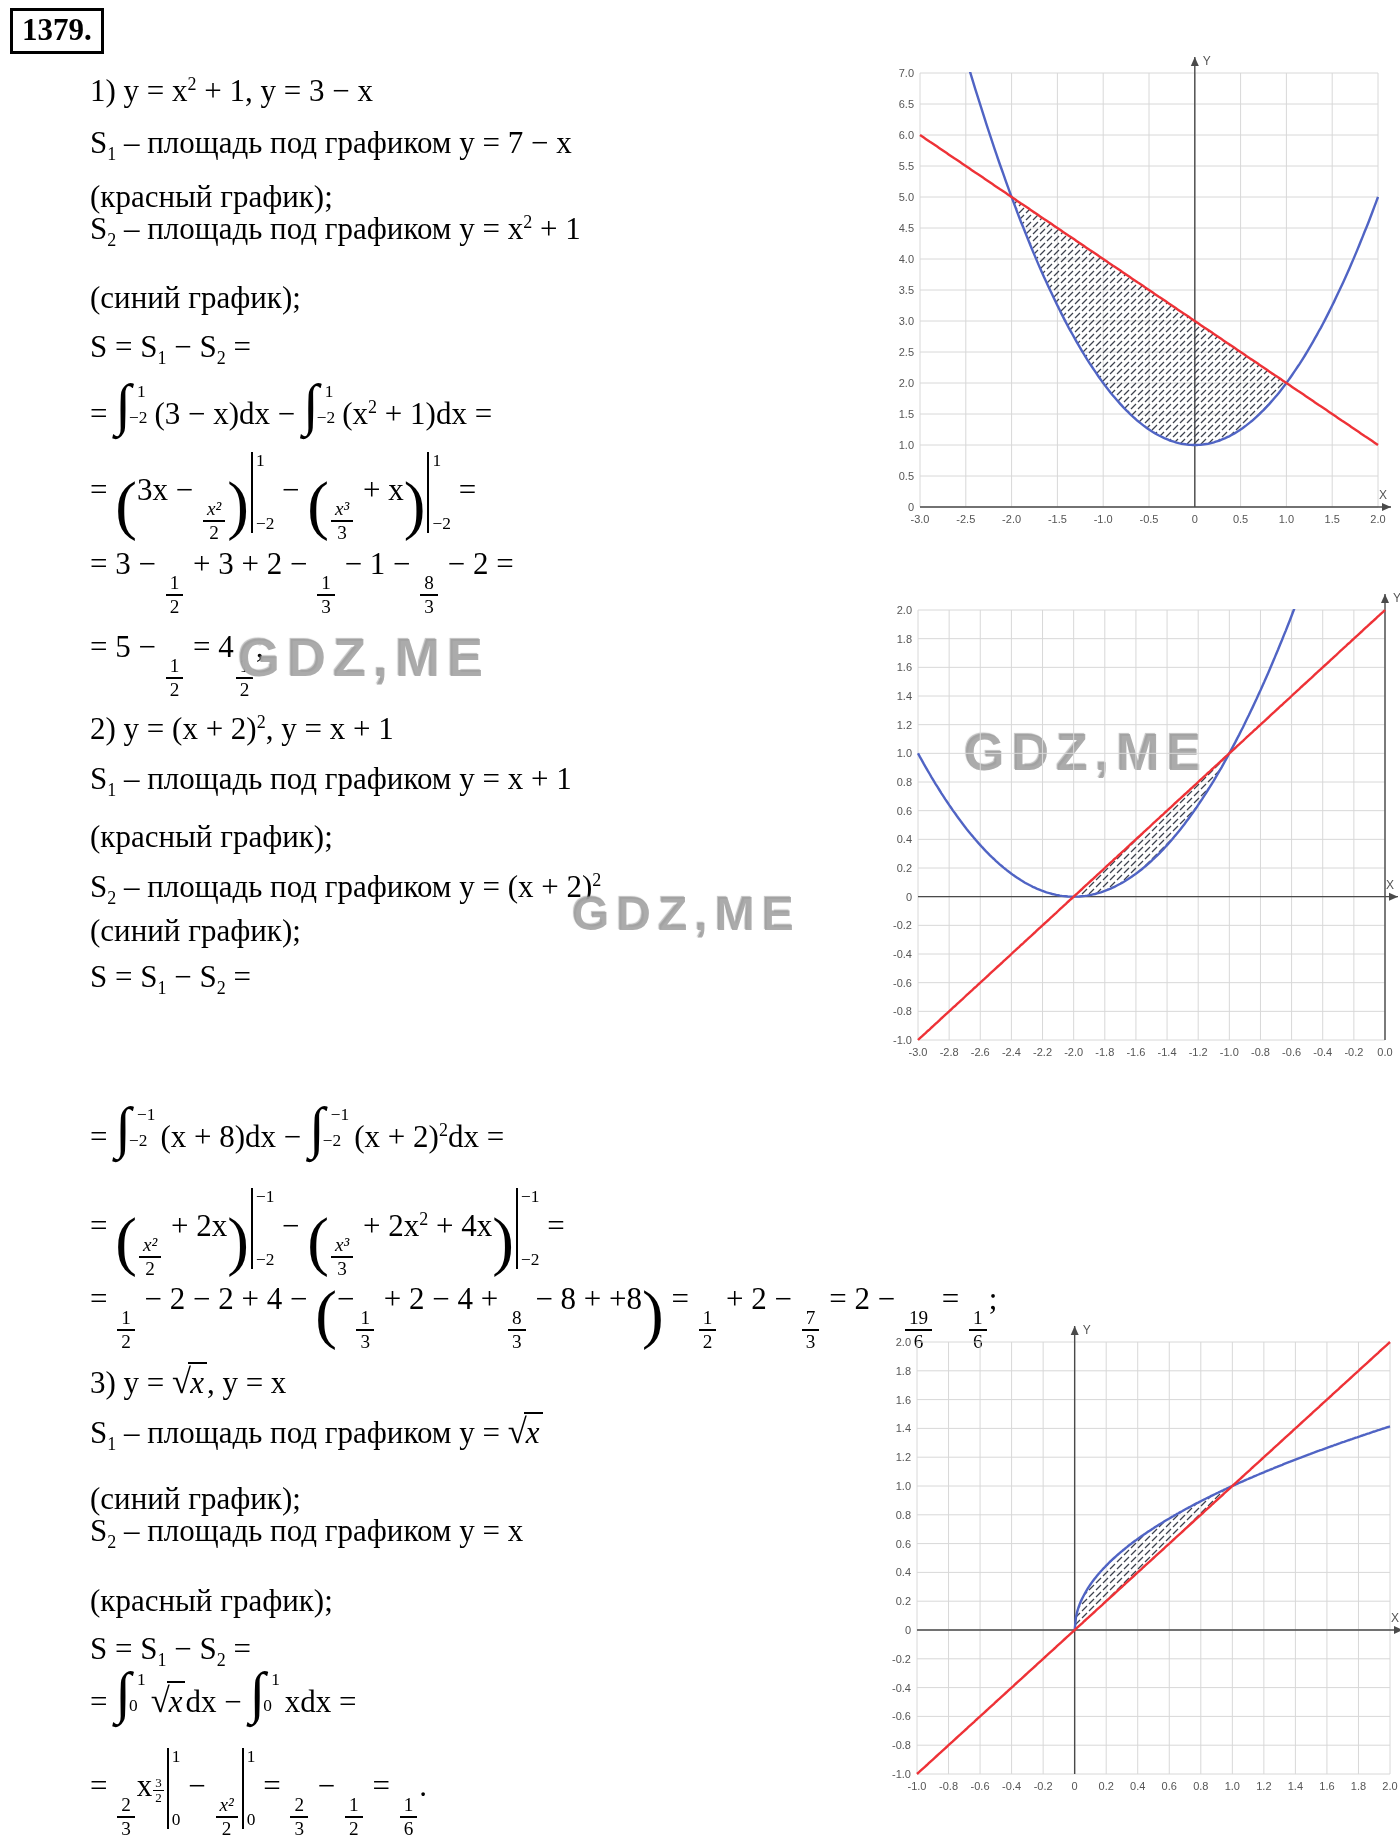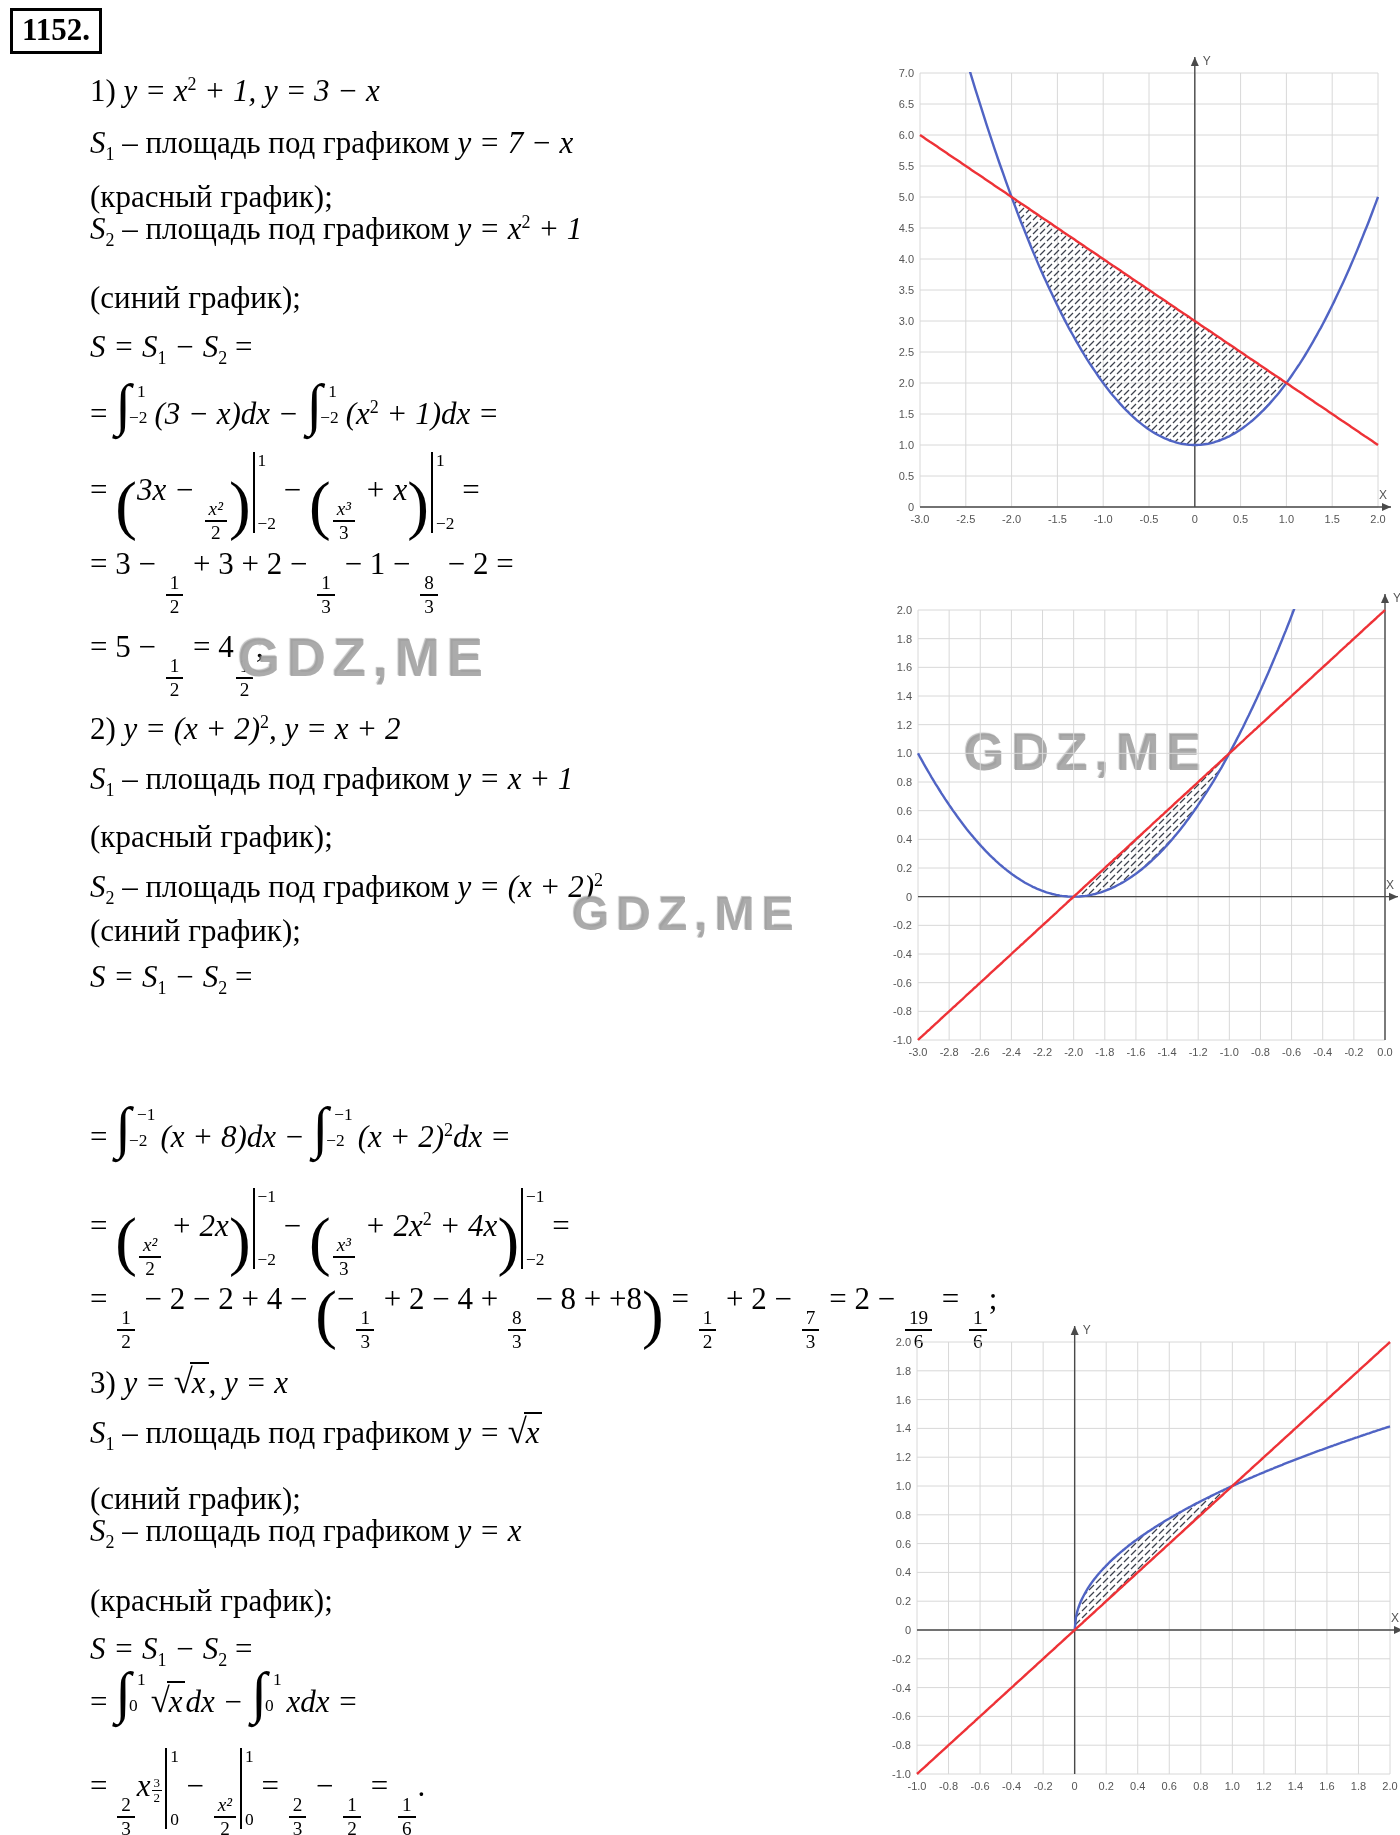--- a/index.html
+++ b/index.html
@@ -1,21 +1,21 @@
 <!DOCTYPE html>
 <html><head>
 <meta charset="utf-8">
 <style>
   html,body{margin:0;padding:0;background:#fff}
   body{width:1400px;height:1835px;position:relative;overflow:hidden;
        font-family:"Liberation Serif",serif;color:#000}
   .probnum{position:absolute;left:10px;top:8px;border:3px solid #000;
            padding:0 9px 3px 9px;font-weight:bold;font-size:31px;line-height:1.2}
   .fline{position:absolute;left:90px;white-space:nowrap;font-size:31px;line-height:1.25}
-  .m{font-style:italic}
+  .m{}
   .fline sup{font-size:.58em;line-height:0}
   .fline sub{font-size:.58em;line-height:0}
   .fr{display:inline-flex;flex-direction:column;align-items:center;
       font-size:.62em;vertical-align:-.78em;line-height:1.12;margin:15px 2px}
   .fr .n{border-bottom:2px solid #000;padding:0 4px}
   .fr .d{padding:0 4px}
   .fr.i .n{font-style:italic}
   .sf{display:inline-flex;flex-direction:column;align-items:center;
       font-size:.42em;vertical-align:.7em;line-height:1.05;margin:0 1px}
   .sf .n{border-bottom:1.5px solid #000;padding:0 2px}
@@ -36,21 +36,21 @@
   .sq .rv{border-top:2.5px solid #000;font-style:italic;padding:0 3px 0 2px;margin-left:-3px}
   .wm{position:absolute;font-family:"Liberation Sans",sans-serif;font-weight:bold;
       color:rgba(158,158,158,.85);letter-spacing:7px;white-space:nowrap;
       text-shadow:2px 2px 1px rgba(255,255,255,.9),-1px -1px 1px rgba(110,110,110,.45)}
   .graph{position:absolute}
   .graph svg{display:block}
 </style>
 </head>
 <body>
 
-<div class="probnum">1152.</div>
+<div class="probnum">1379.</div>
 
 <div class="fline" style="top:72px"><span class="t">1) </span><span class="m">y = x</span><sup>2</sup><span class="m"> + 1, y = 3 − x</span></div>
 <div class="fline" style="top:124px"><span class="m">S</span><sub>1</sub><span class="t"> – площадь под графиком </span><span class="m">y = 7 − x</span></div>
 <div class="fline" style="top:178px"><span class="t">(красный график);</span></div>
 <div class="fline" style="top:210px"><span class="m">S</span><sub>2</sub><span class="t"> – площадь под графиком </span><span class="m">y = x</span><sup>2</sup><span class="m"> + 1</span></div>
 <div class="fline" style="top:279px"><span class="t">(синий график);</span></div>
 <div class="fline" style="top:328px"><span class="m">S = S</span><sub>1</sub><span class="m"> − S</span><sub>2</sub><span class="t"> =</span></div>
 <div class="fline" style="top:382px"><span class="t">= </span><span class="iw">
       <span class="ig">∫</span>
       <span class="il">
@@ -93,21 +93,21 @@
       <span class="n">8</span>
       <span class="d">3</span>
     </span><span class="t"> − 2 =</span></div>
 <div class="fline" style="top:628px"><span class="t">= 5 − </span><span class="fr">
       <span class="n">1</span>
       <span class="d">2</span>
     </span><span class="t"> = 4</span><span class="fr">
       <span class="n">1</span>
       <span class="d">2</span>
     </span><span class="t">;</span></div>
-<div class="fline" style="top:710px"><span class="t">2) </span><span class="m">y = (x + 2)</span><sup>2</sup><span class="m">, y = x + 2</span></div>
+<div class="fline" style="top:710px"><span class="t">2) </span><span class="m">y = (x + 2)</span><sup>2</sup><span class="m">, y = x + 1</span></div>
 <div class="fline" style="top:760px"><span class="m">S</span><sub>1</sub><span class="t"> – площадь под графиком </span><span class="m">y = x + 1</span></div>
 <div class="fline" style="top:818px"><span class="t">(красный график);</span></div>
 <div class="fline" style="top:868px"><span class="m">S</span><sub>2</sub><span class="t"> – площадь под графиком </span><span class="m">y = (x + 2)</span><sup>2</sup></div>
 <div class="fline" style="top:912px"><span class="t">(синий график);</span></div>
 <div class="fline" style="top:958px"><span class="m">S = S</span><sub>1</sub><span class="m"> − S</span><sub>2</sub><span class="t"> =</span></div>
 <div class="fline" style="top:1105px"><span class="t">= </span><span class="iw">
       <span class="ig">∫</span>
       <span class="il">
         <span class="hi">−1</span>
         <span class="lo">−2</span>

